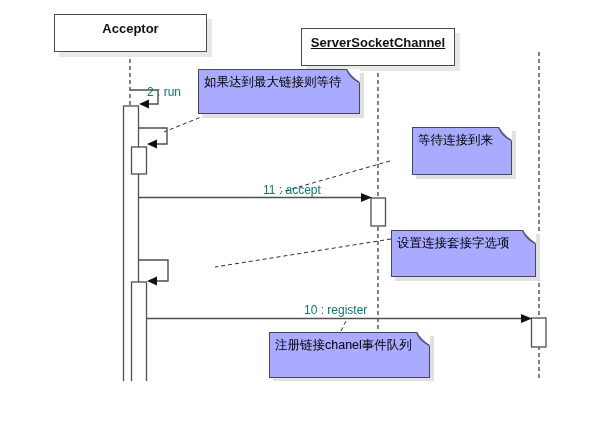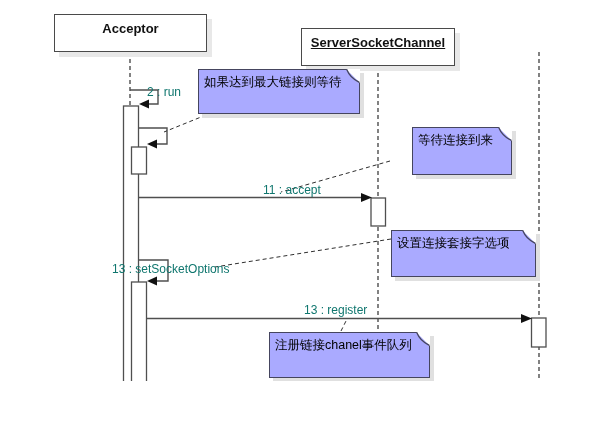--- a/index.html
+++ b/index.html
@@ -111,16 +111,15 @@
   <div class="note" style="left:269px;top:332px;width:161px;height:46px;">
     <span class="txt">注册链接chanel事件队列</span>
     <svg class="fold" width="14" height="14">
       <polygon points="0,0 14,0 14,14" fill="#ffffff"></polygon>
       <path d="M0.5,0 Q4,9 13.3,13.3" fill="none" stroke="#45455e" stroke-width="1.3"></path>
     </svg>
   </div>
 
   <div class="msg" style="left:147px;top:85px;">2 : run</div>
   <div class="msg" style="left:222px;top:183px;margin-left:41px;">11 : accept</div>
-  <div class="msg" style="left:112px;top:262px;">13 : setSocketOptions</div>
-  <div class="msg" style="left:304px;top:303px;">13 : register</div>
+  <div class="msg" style="left:304px;top:303px;">10 : register</div>
 
 </div>
 
 </body></html>

